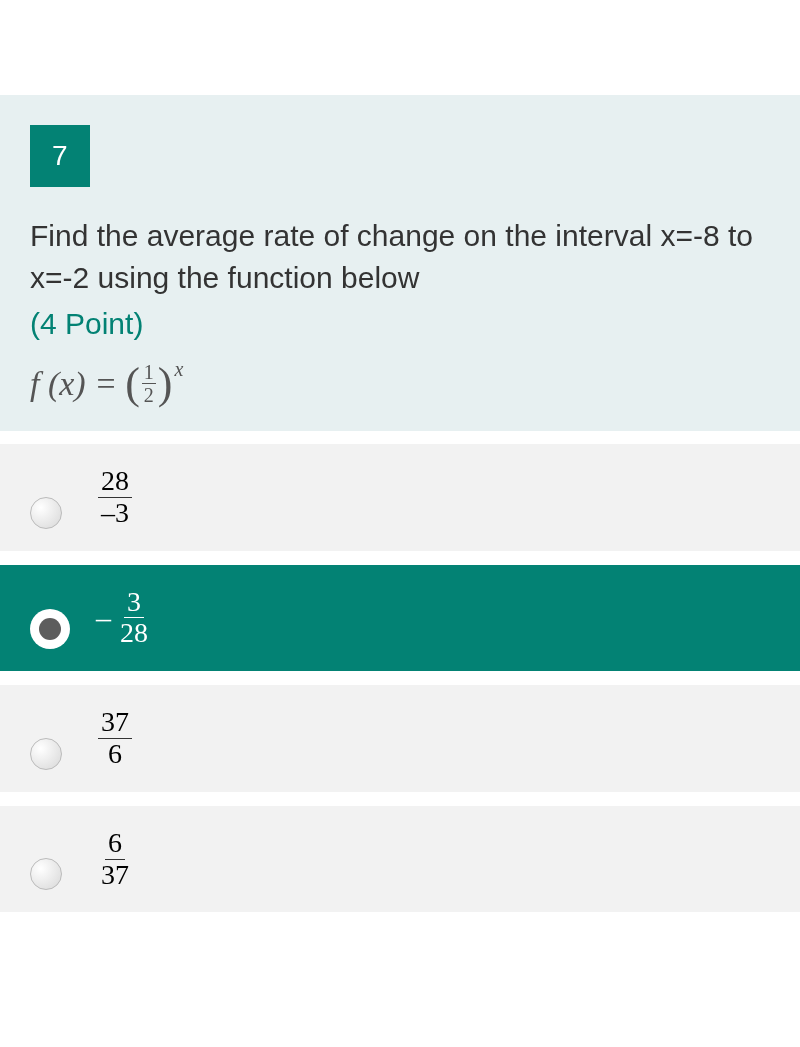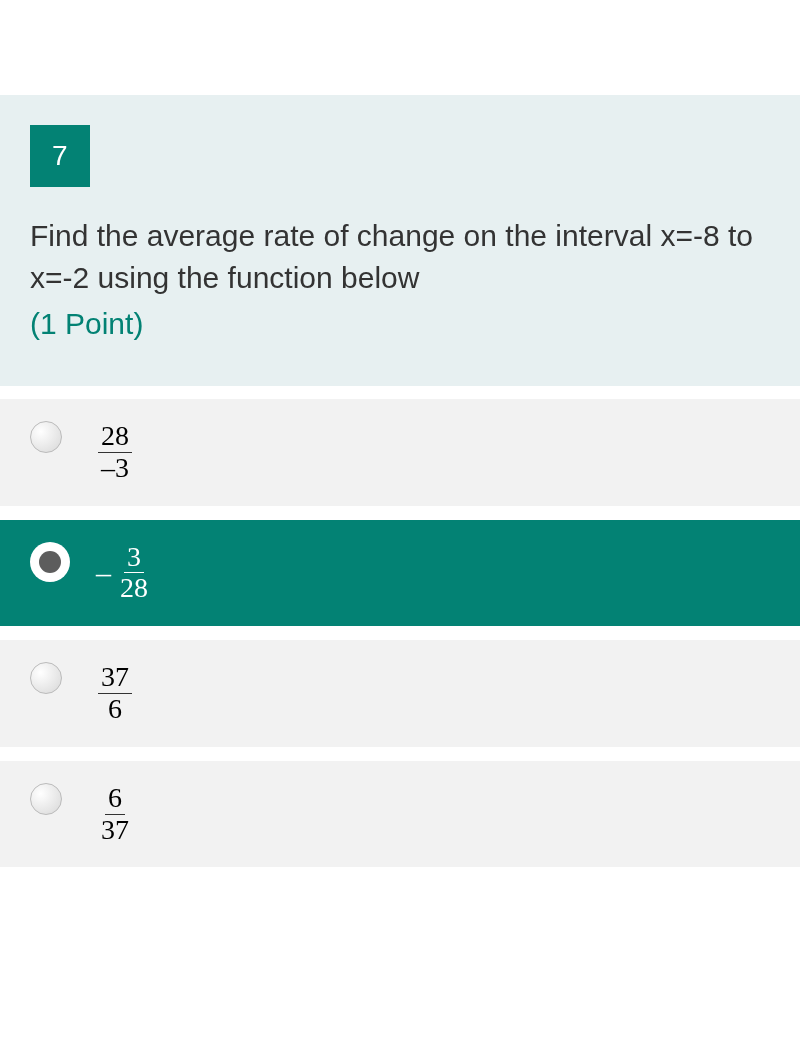--- a/index.html
+++ b/index.html
@@ -79,21 +79,21 @@
       top: -14px;
     }
     .options {
       margin-top: 13px;
     }
     .option {
       background: #f2f2f2;
       padding: 22px 30px;
       margin-bottom: 14px;
       display: flex;
-      align-items: flex-start;
+      align-items: flex-end;
       cursor: pointer;
     }
     .option.selected {
       background: #038274;
       color: #ffffff;
     }
     .radio {
       width: 32px;
       height: 32px;
       border-radius: 50%;
@@ -149,21 +149,31 @@
       font-size: 30px;
       margin-right: 6px;
     }
   </style>
 </head>
 <body>
 
 <div class="question-container">
   <div class="question-number">7</div>
   <div class="question-text">Find the average rate of change on the interval x=-8 to x=-2 using the function below</div>
-  <div class="points">(1 Point)</div>
+  <div class="points">(4 Point)</div>
+  <div class="formula">
+    <span class="formula-fx">f (x) = </span>
+    <span class="paren">(</span>
+    <span class="small-frac">
+      <span class="num">1</span>
+      <span class="den">2</span>
+    </span>
+    <span class="paren">)</span>
+    <span class="exp">x</span>
+  </div>
 </div>
 
 <div class="options">
 
   <div class="option">
     <div class="radio"></div>
     <div class="option-content">
       <span class="neg"></span>
       <span class="frac">
         <span class="num">28</span>

